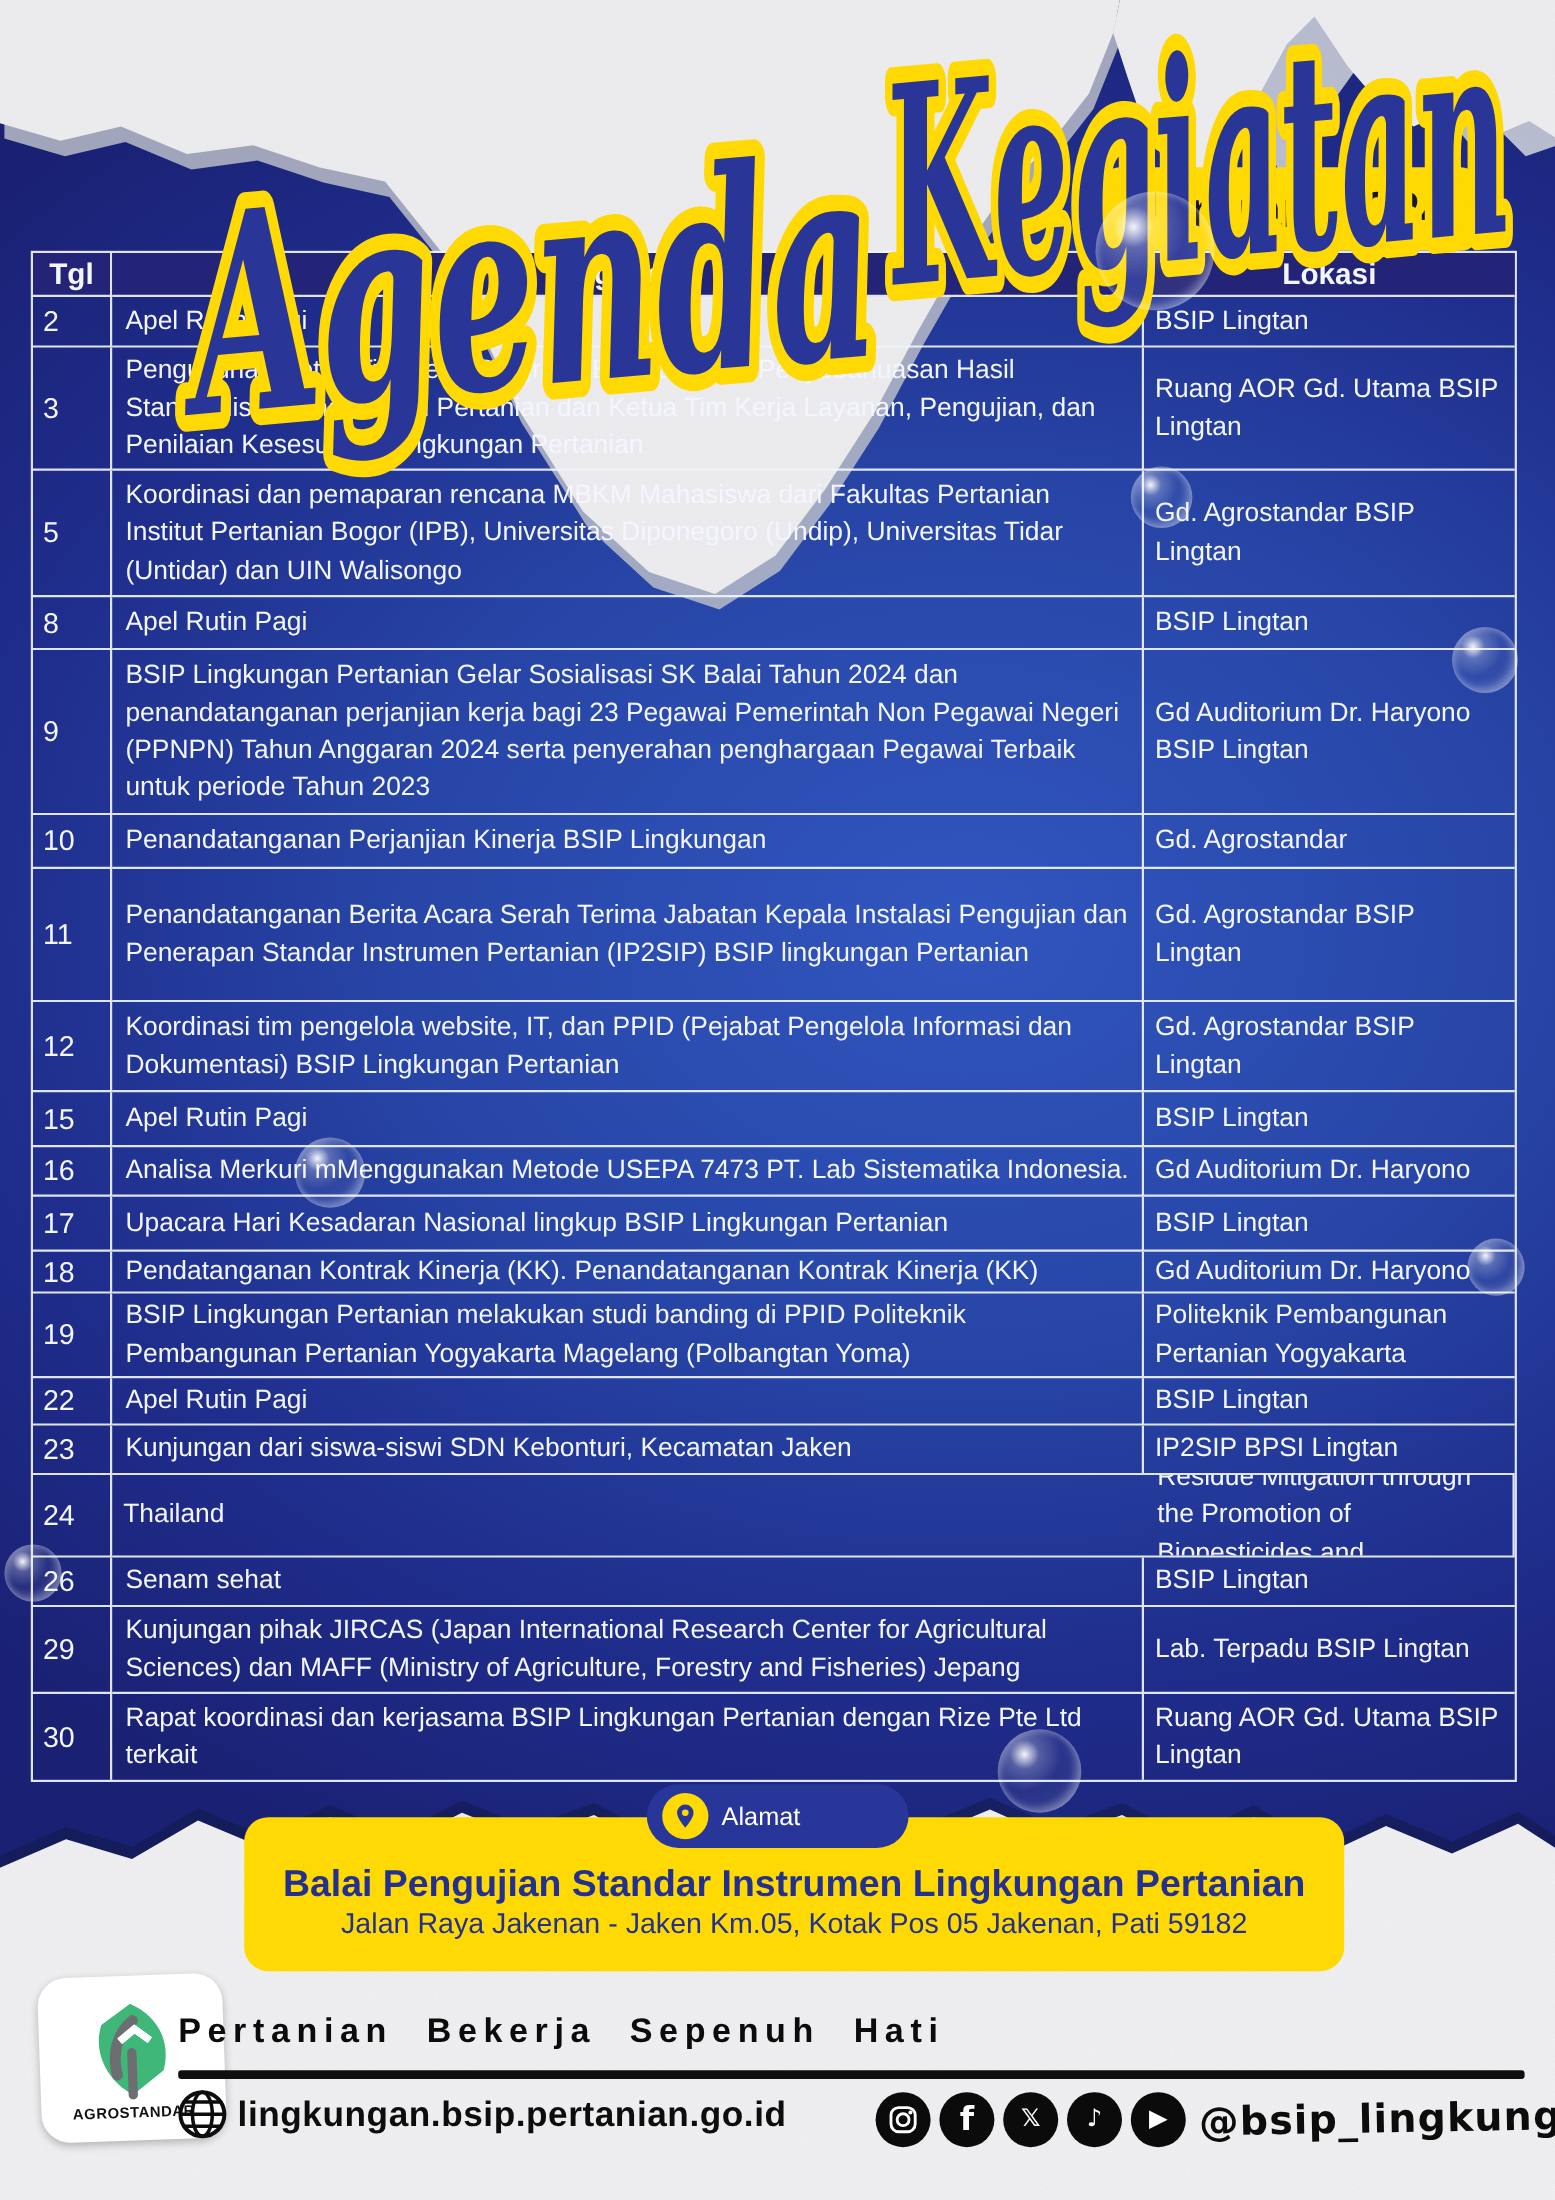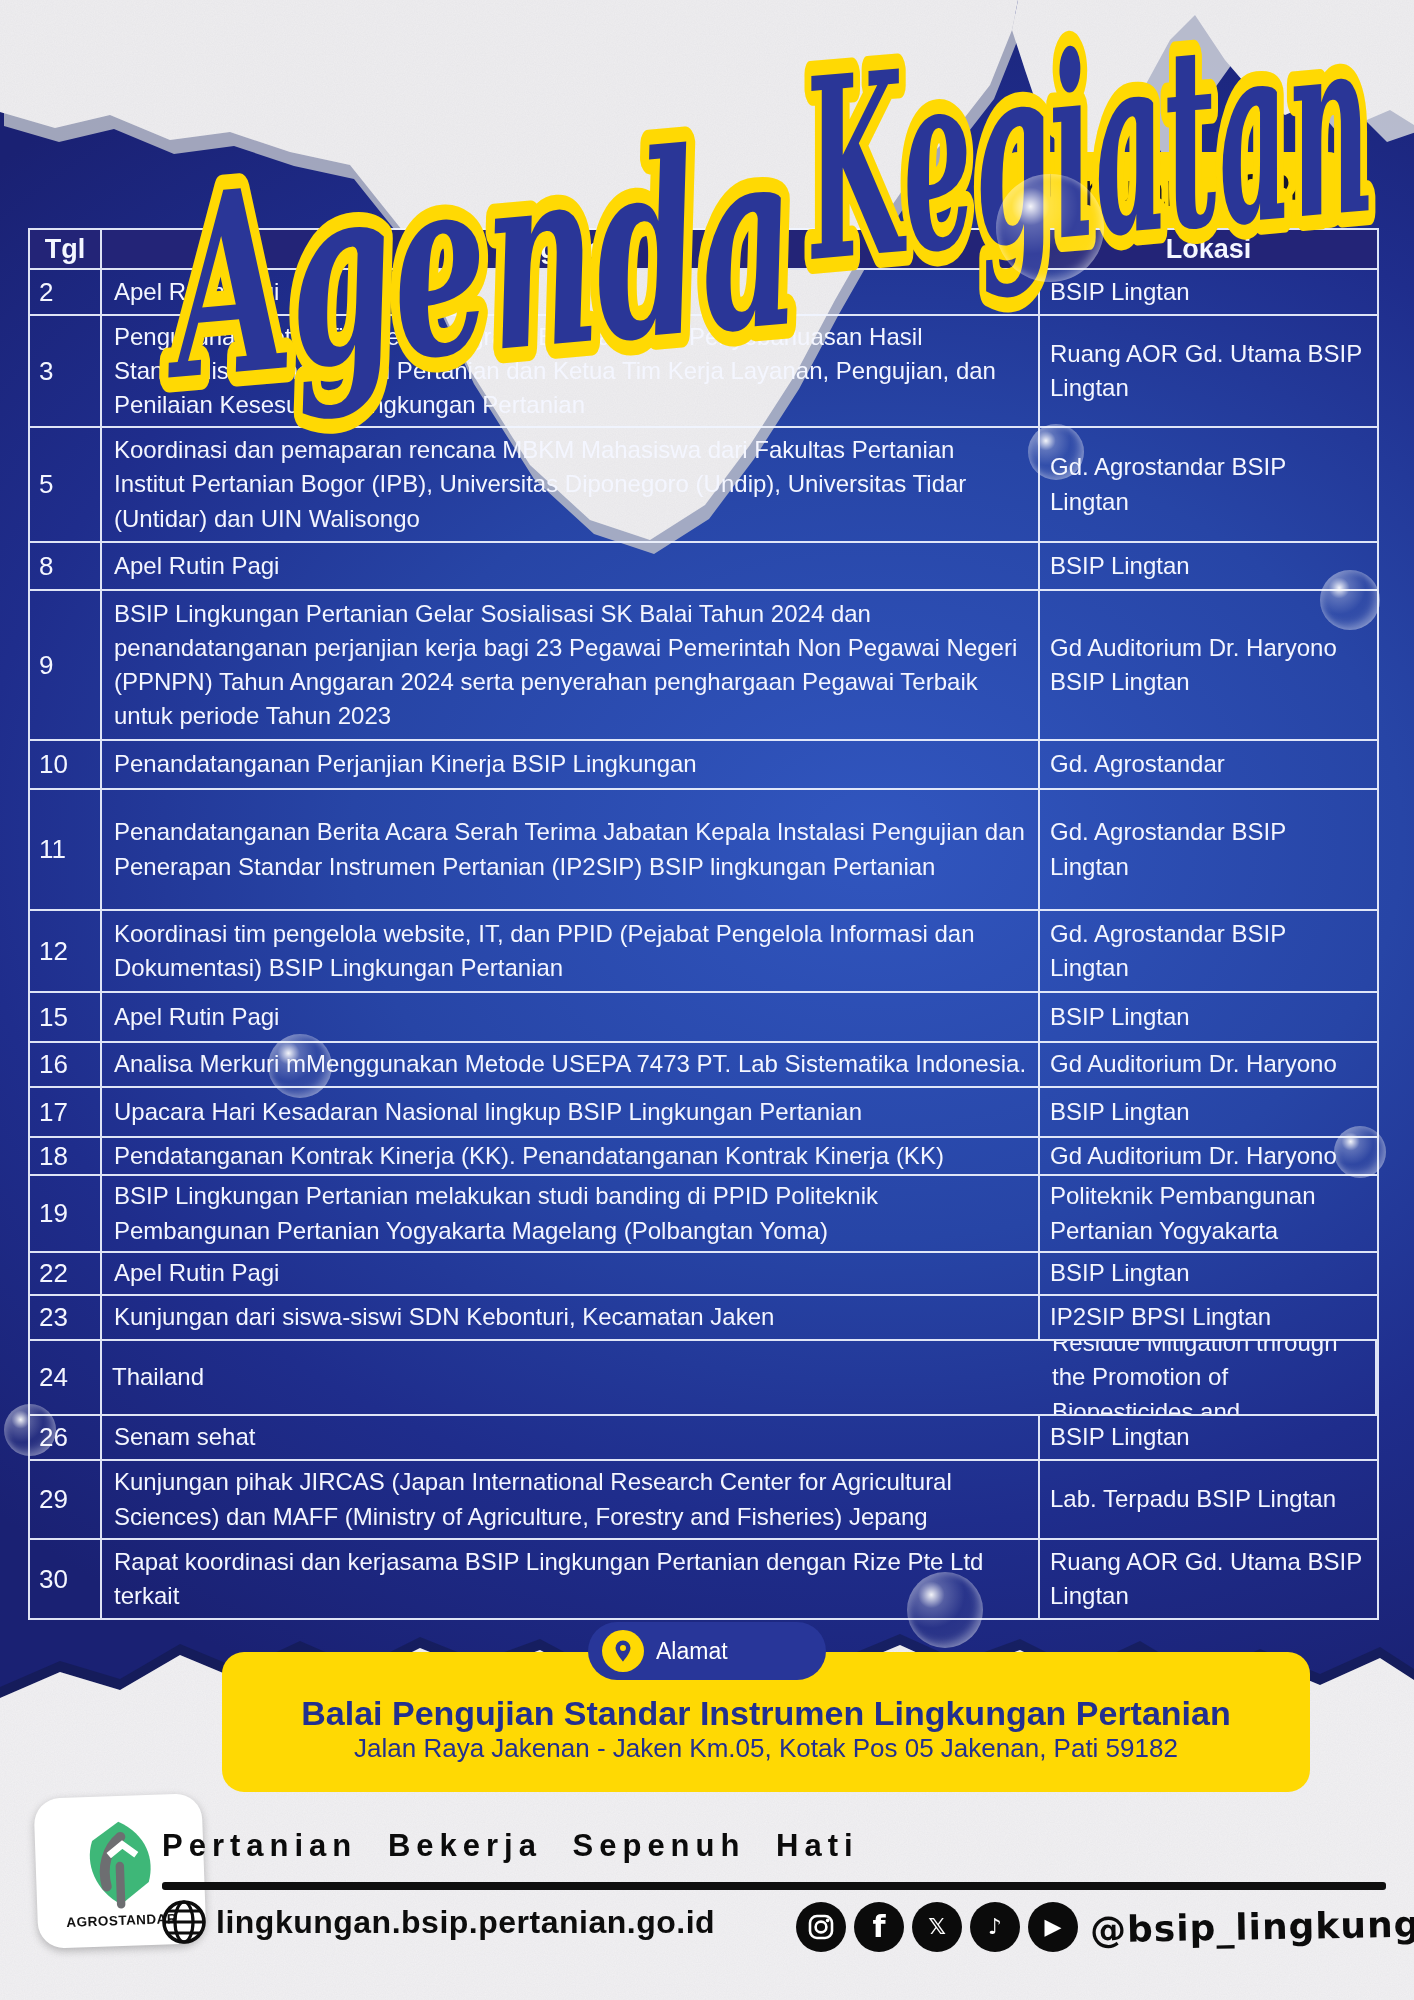--- a/index.html
+++ b/index.html
@@ -49,21 +49,21 @@
   .cell.ag{font-size:24px;padding:2px 10px 2px 12px;}
   .cell.lo{font-size:24px;padding:2px 6px 2px 10px;}
   
   .bubble{
     position:absolute;border-radius:50%;z-index:4;pointer-events:none;
     background:radial-gradient(circle at 32% 30%, rgba(255,255,255,.95) 0%, rgba(255,255,255,.25) 18%, rgba(255,255,255,.05) 45%, rgba(255,255,255,.08) 75%, rgba(255,255,255,.45) 96%);
     box-shadow:inset -4px -4px 8px rgba(255,255,255,.35), inset 3px 3px 6px rgba(255,255,255,.25);
   }
   
   .addr-card{
-    left:222px;top:1652px;width:1088px;height:140px;z-index:6;
+    left:222px;top:1652px;width:1000px;height:140px;z-index:6;
     background:#FFD903;border-radius:22px;text-align:center;color:#23308F;
   }
   .addr-card .org{margin-top:42px;font-size:34px;font-weight:700;}
   .addr-card .street{margin-top:0;font-size:26px;font-weight:500;}
   .alamat-pill{
     left:588px;top:1622px;width:238px;height:58px;z-index:7;
     background:#283699;border-radius:30px;display:flex;align-items:center;gap:12px;padding-left:14px;box-sizing:border-box;
   }
   .pin-circle{width:42px;height:42px;border-radius:50%;background:#FFD903;display:flex;align-items:center;justify-content:center;}
   .alamat-pill .lbl{color:#ffffff;font-size:23px;font-weight:500;}

